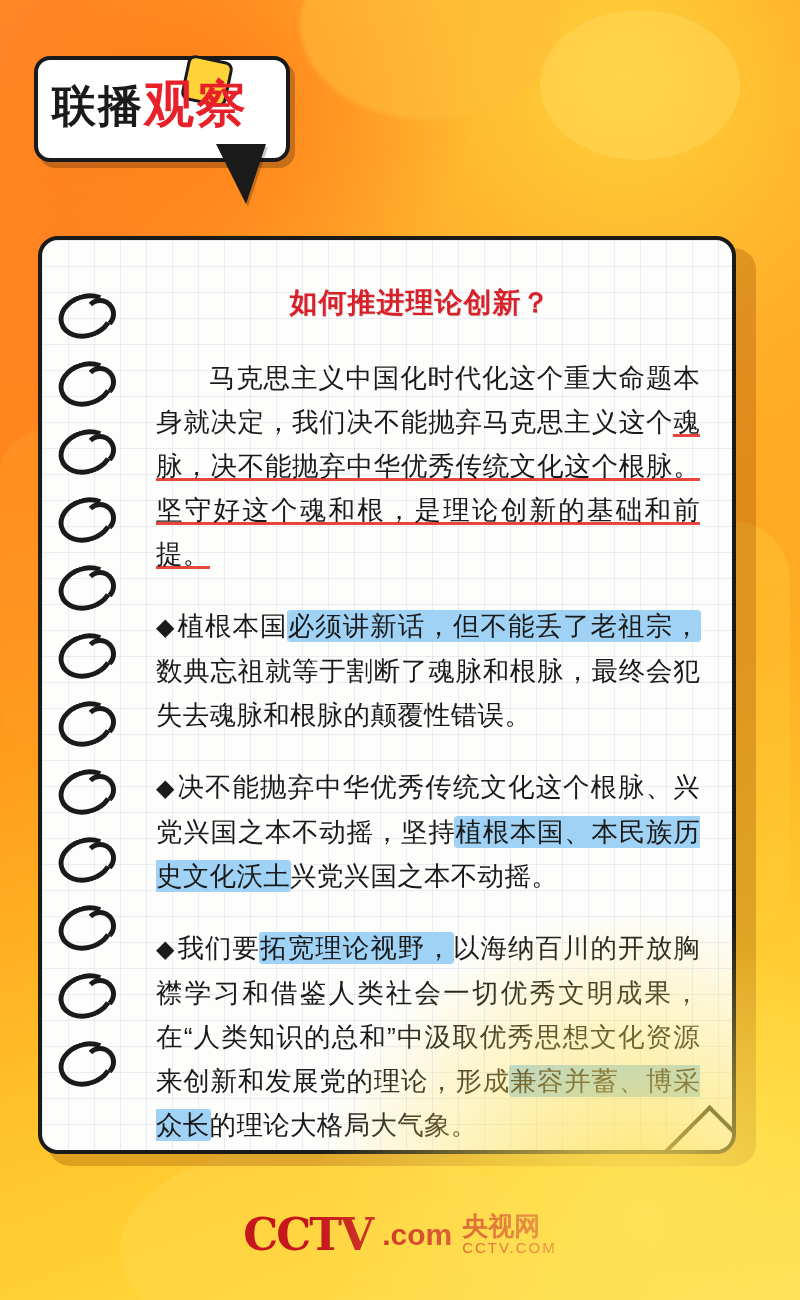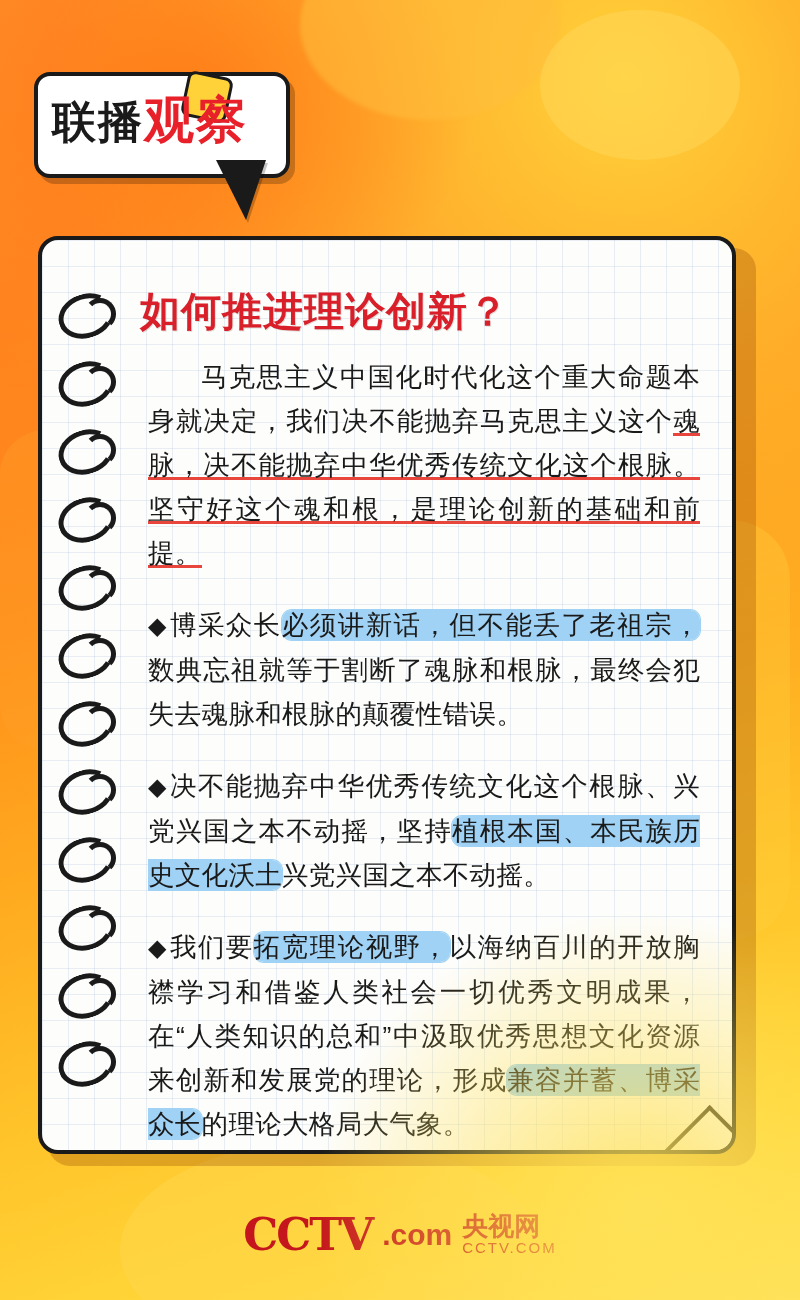--- a/index.html
+++ b/index.html
@@ -52,21 +52,21 @@
   .blob-a { left: 300px; top: -70px; width: 260px; height: 190px; background: rgba(255,190,60,0.55); filter: blur(2px); }
   .blob-b { left: 540px; top: 10px; width: 200px; height: 150px; background: rgba(255,215,90,0.5); }
   .blob-c { left: 0px; top: 430px; width: 90px; height: 320px; background: rgba(255,160,40,0.35); border-radius: 60px; }
   .blob-d { right: 10px; top: 520px; width: 120px; height: 420px; background: rgba(255,205,60,0.35); border-radius: 70px; }
   .blob-e { left: 120px; bottom: -60px; width: 420px; height: 220px; background: rgba(255,215,80,0.45); }
 
   
   .logo-wrap {
     position: absolute;
     left: 34px;
-    top: 72px;
+    top: 56px;
     width: 268px;
     height: 150px;
   }
   .logo-bubble {
     position: absolute;
     left: 0;
     top: 0;
     width: 248px;
     height: 98px;
     background: #ffffff;
@@ -213,48 +213,48 @@
 
   .content {
     position: absolute;
     left: 98px;
     top: 44px;
     width: 560px;
   }
   .doc-title {
     font-family: "DejaVu Serif", serif;
     font-weight: bold;
-    font-size: 40px;
+    font-size: 28px;
     color: #d9202a;
-    text-align: left;
+    text-align: center;
     letter-spacing: 1px;
-    margin: 0 0 16px 0;
+    margin: 0 0 34px 0;
     text-shadow: 1px 1px 0 rgba(0,0,0,0.12);
   }
   .para {
     font-family: "Liberation Sans", sans-serif;
     font-size: 26.5px;
     line-height: 44px;
     color: #1a1a1a;
-    margin: 0 0 28px 8px;
+    margin: 0 0 28px 16px;
     letter-spacing: 0.3px;
     text-align: justify;
   }
   .para.indent { text-indent: 2em; }
   .u-red {
     background-image: linear-gradient(to right, #e8453c, #e8453c);
     background-repeat: no-repeat;
     background-position: 0 94%;
     background-size: 100% 3px;
     padding-bottom: 2px;
   }
   .hl-blue {
     background: #9fd2f5;
     box-shadow: 0 0 0 1px #9fd2f5;
-    border-radius: 10px;
+    border-radius: 2px;
   }
   .bullet {
     color: #1a1a1a;
     font-size: 24px;
     margin-right: 2px;
   }
 
   
   .footer {
     position: absolute;
@@ -362,21 +362,21 @@
         <div class="ring" style="top:748px">
             <span></span>
             <i></i>
           </div>
       </div>
 
       <div class="content">
         <h1 class="doc-title">如何推进理论创新？</h1>
         <div id="paras">
             <div class="para indent"><span>马克思主义中国化时代化这个重大命题本身就决定，我们决不能抛弃马克思主义这个</span><span class="u-red">魂脉，决不能抛弃中华优秀传统文化这个根脉。坚守好这个魂和根，是理论创新的基础和前提。</span></div>
-            <div class="para"><span class="bullet">◆</span><span>博采众长</span><span class="hl-blue">必须讲新话，但不能丢了老祖宗，</span><span>数典忘祖就等于割断了魂脉和根脉，最终会犯失去魂脉和根脉的颠覆性错误。</span></div>
+            <div class="para"><span class="bullet">◆</span><span>植根本国</span><span class="hl-blue">必须讲新话，但不能丢了老祖宗，</span><span>数典忘祖就等于割断了魂脉和根脉，最终会犯失去魂脉和根脉的颠覆性错误。</span></div>
             <div class="para"><span class="bullet">◆</span><span>决不能抛弃中华优秀传统文化这个根脉、兴党兴国之本不动摇，坚持</span><span class="hl-blue">植根本国、本民族历史文化沃土</span><span>兴党兴国之本不动摇。</span></div>
             <div class="para"><span class="bullet">◆</span><span>我们要</span><span class="hl-blue">拓宽理论视野，</span><span>以海纳百川的开放胸襟学习和借鉴人类社会一切优秀文明成果，在“人类知识的总和”中汲取优秀思想文化资源来创新和发展党的理论，形成</span><span class="hl-blue">兼容并蓄、博采众长</span><span>的理论大格局大气象。</span></div>
           </div>
       </div>
     </div>
   </div>
 
   <div class="footer">
     <span class="cctv-mark">CCTV</span>
     <span class="cctv-com">.com</span>

